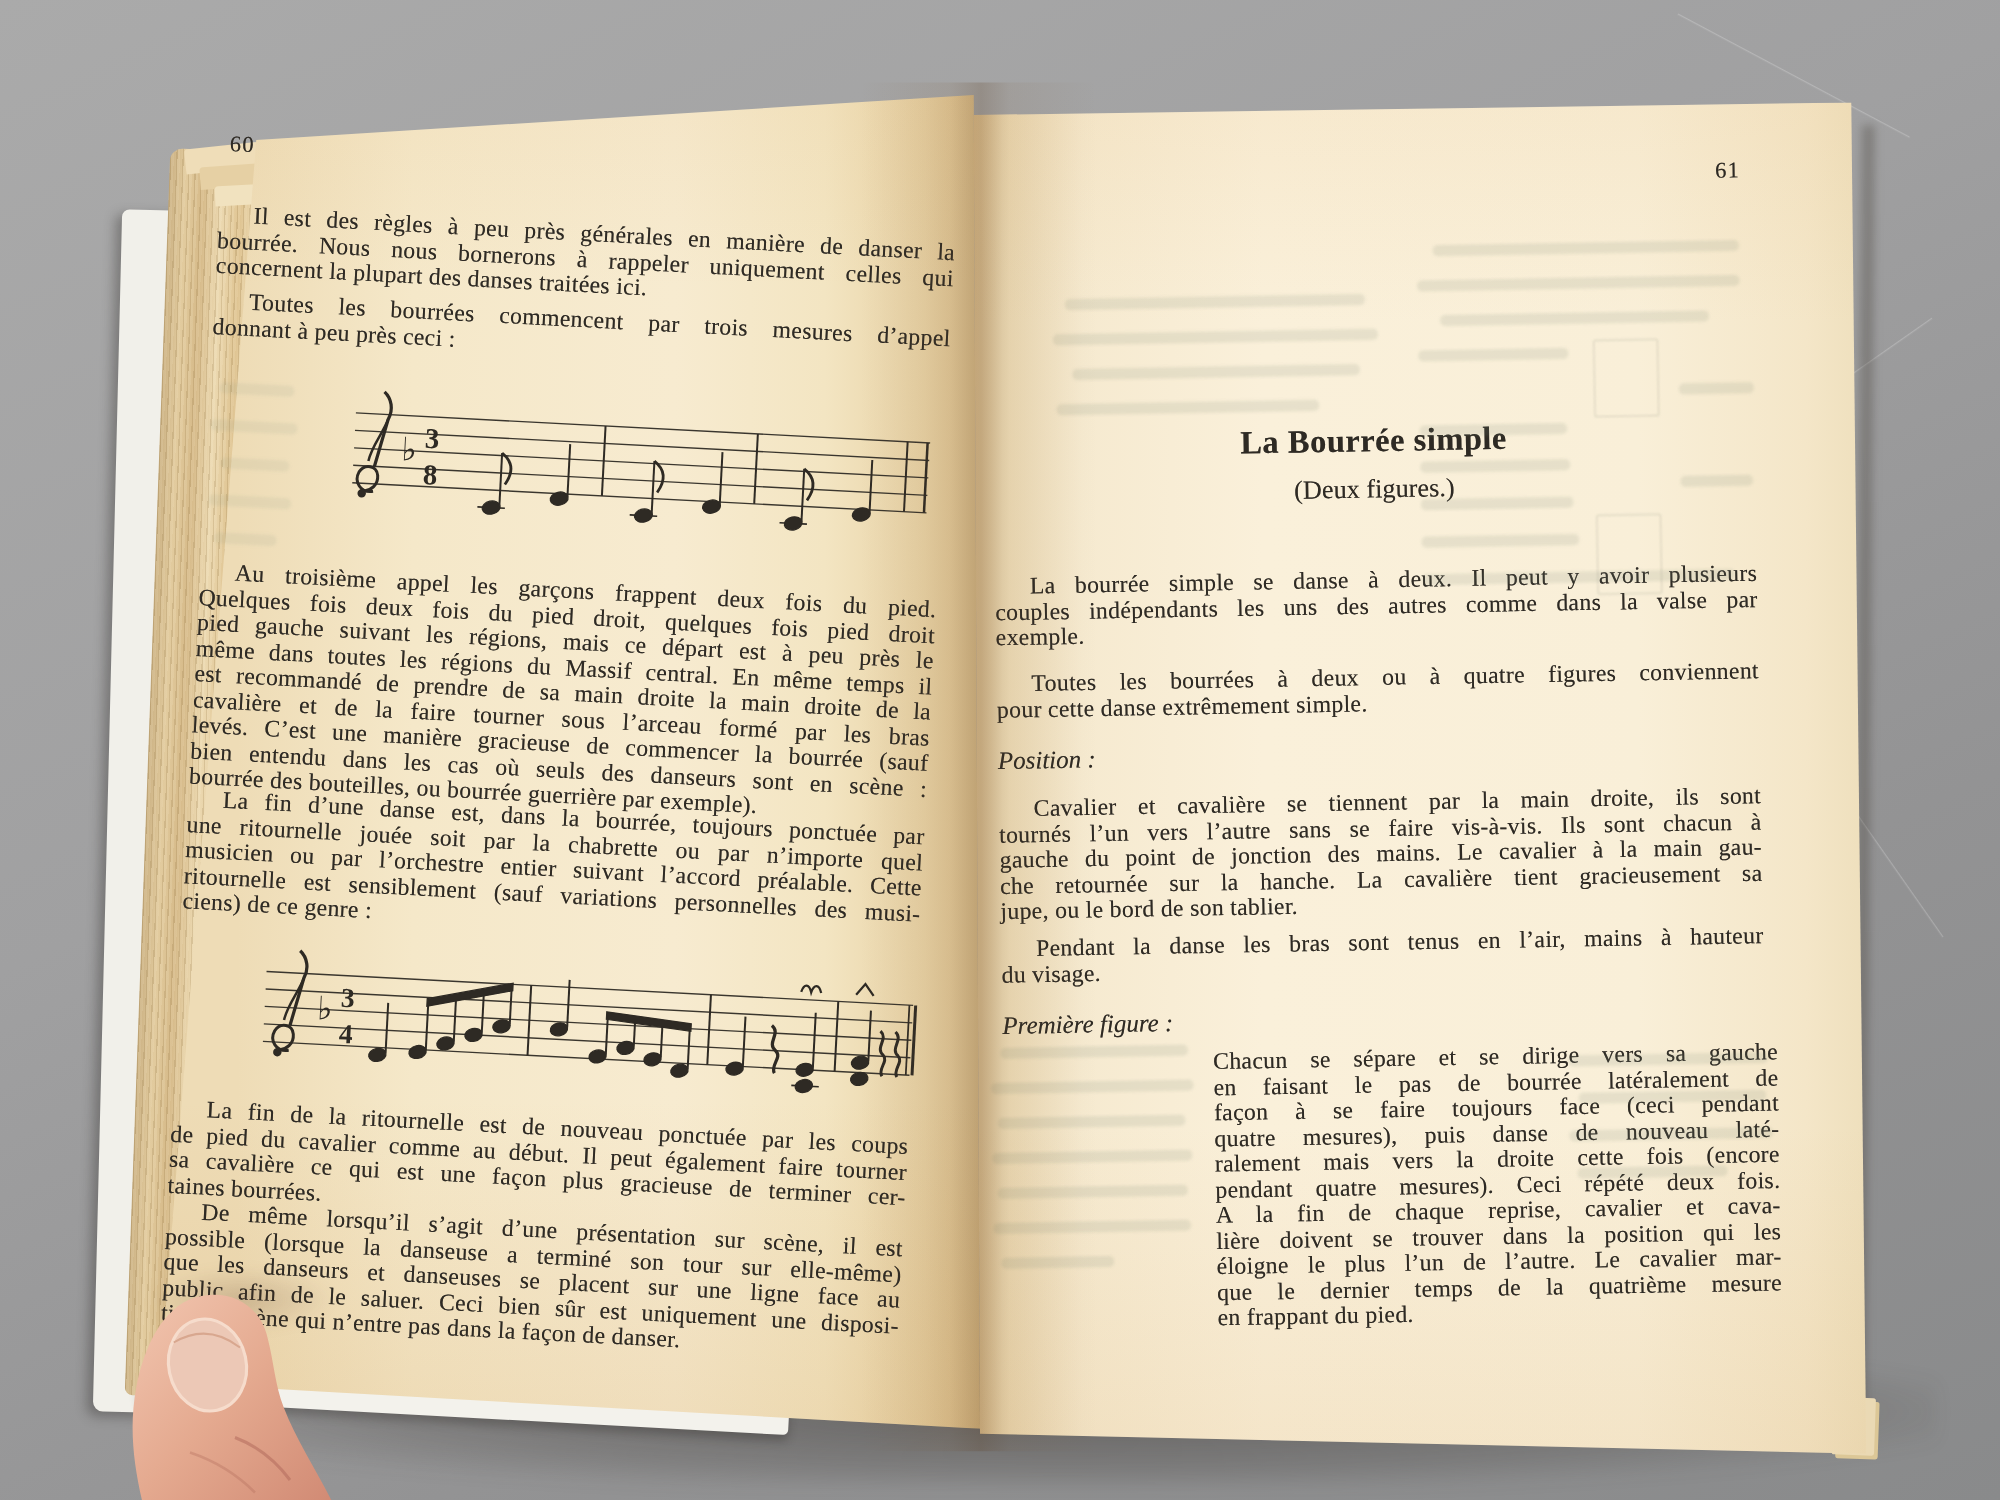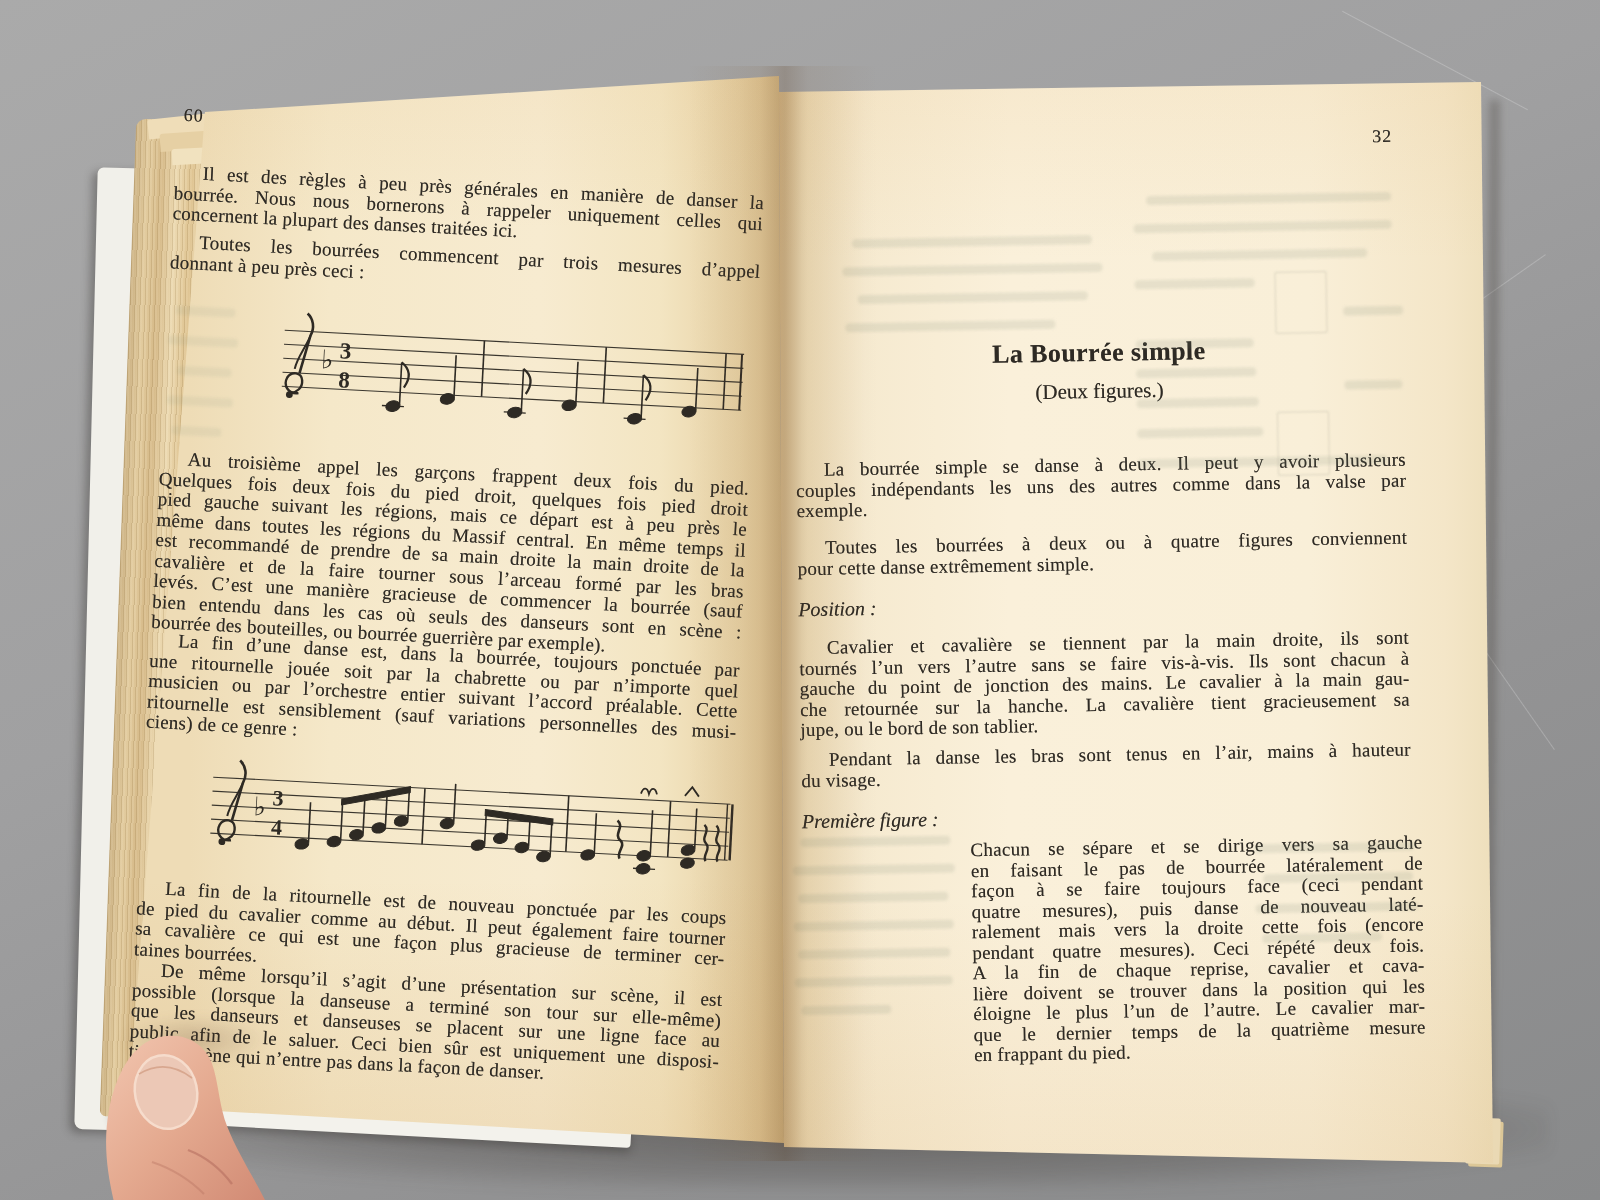--- a/index.html
+++ b/index.html
@@ -242,21 +242,21 @@
         <div class="tline lastline">tion de scène qui n’entre pas dans la façon de danser.</div>
       </div>
   <div class="ghost weak" style="left: 36px; top: 205px; width: 60px;"></div>
       <div class="ghost weak" style="left: 30px; top: 235px; width: 70px;"></div>
       <div class="ghost weak" style="left: 40px; top: 265px; width: 55px;"></div>
       <div class="ghost weak" style="left: 32px; top: 295px; width: 66px;"></div>
       <div class="ghost weak" style="left: 38px; top: 325px; width: 50px;"></div>
     </div>
 
   <div class="content right-content">
-    <div class="pageno rp-no">32</div>
+    <div class="pageno rp-no">61</div>
     <div class="rp-title">La Bourrée simple</div>
     <div class="rp-subtitle">(Deux figures.)</div>
     <div class="pblock rblock rp-p1">
         <div class="tline firstline">La bourrée simple se danse à deux. Il peut y avoir plusieurs</div>
         <div class="tline">couples indépendants les uns des autres comme dans la valse par</div>
         <div class="tline lastline">exemple.</div>
       </div>
     <div class="pblock rblock rp-p2">
         <div class="tline firstline">Toutes les bourrées à deux ou à quatre figures conviennent</div>
         <div class="tline lastline">pour cette danse extrêmement simple.</div>

